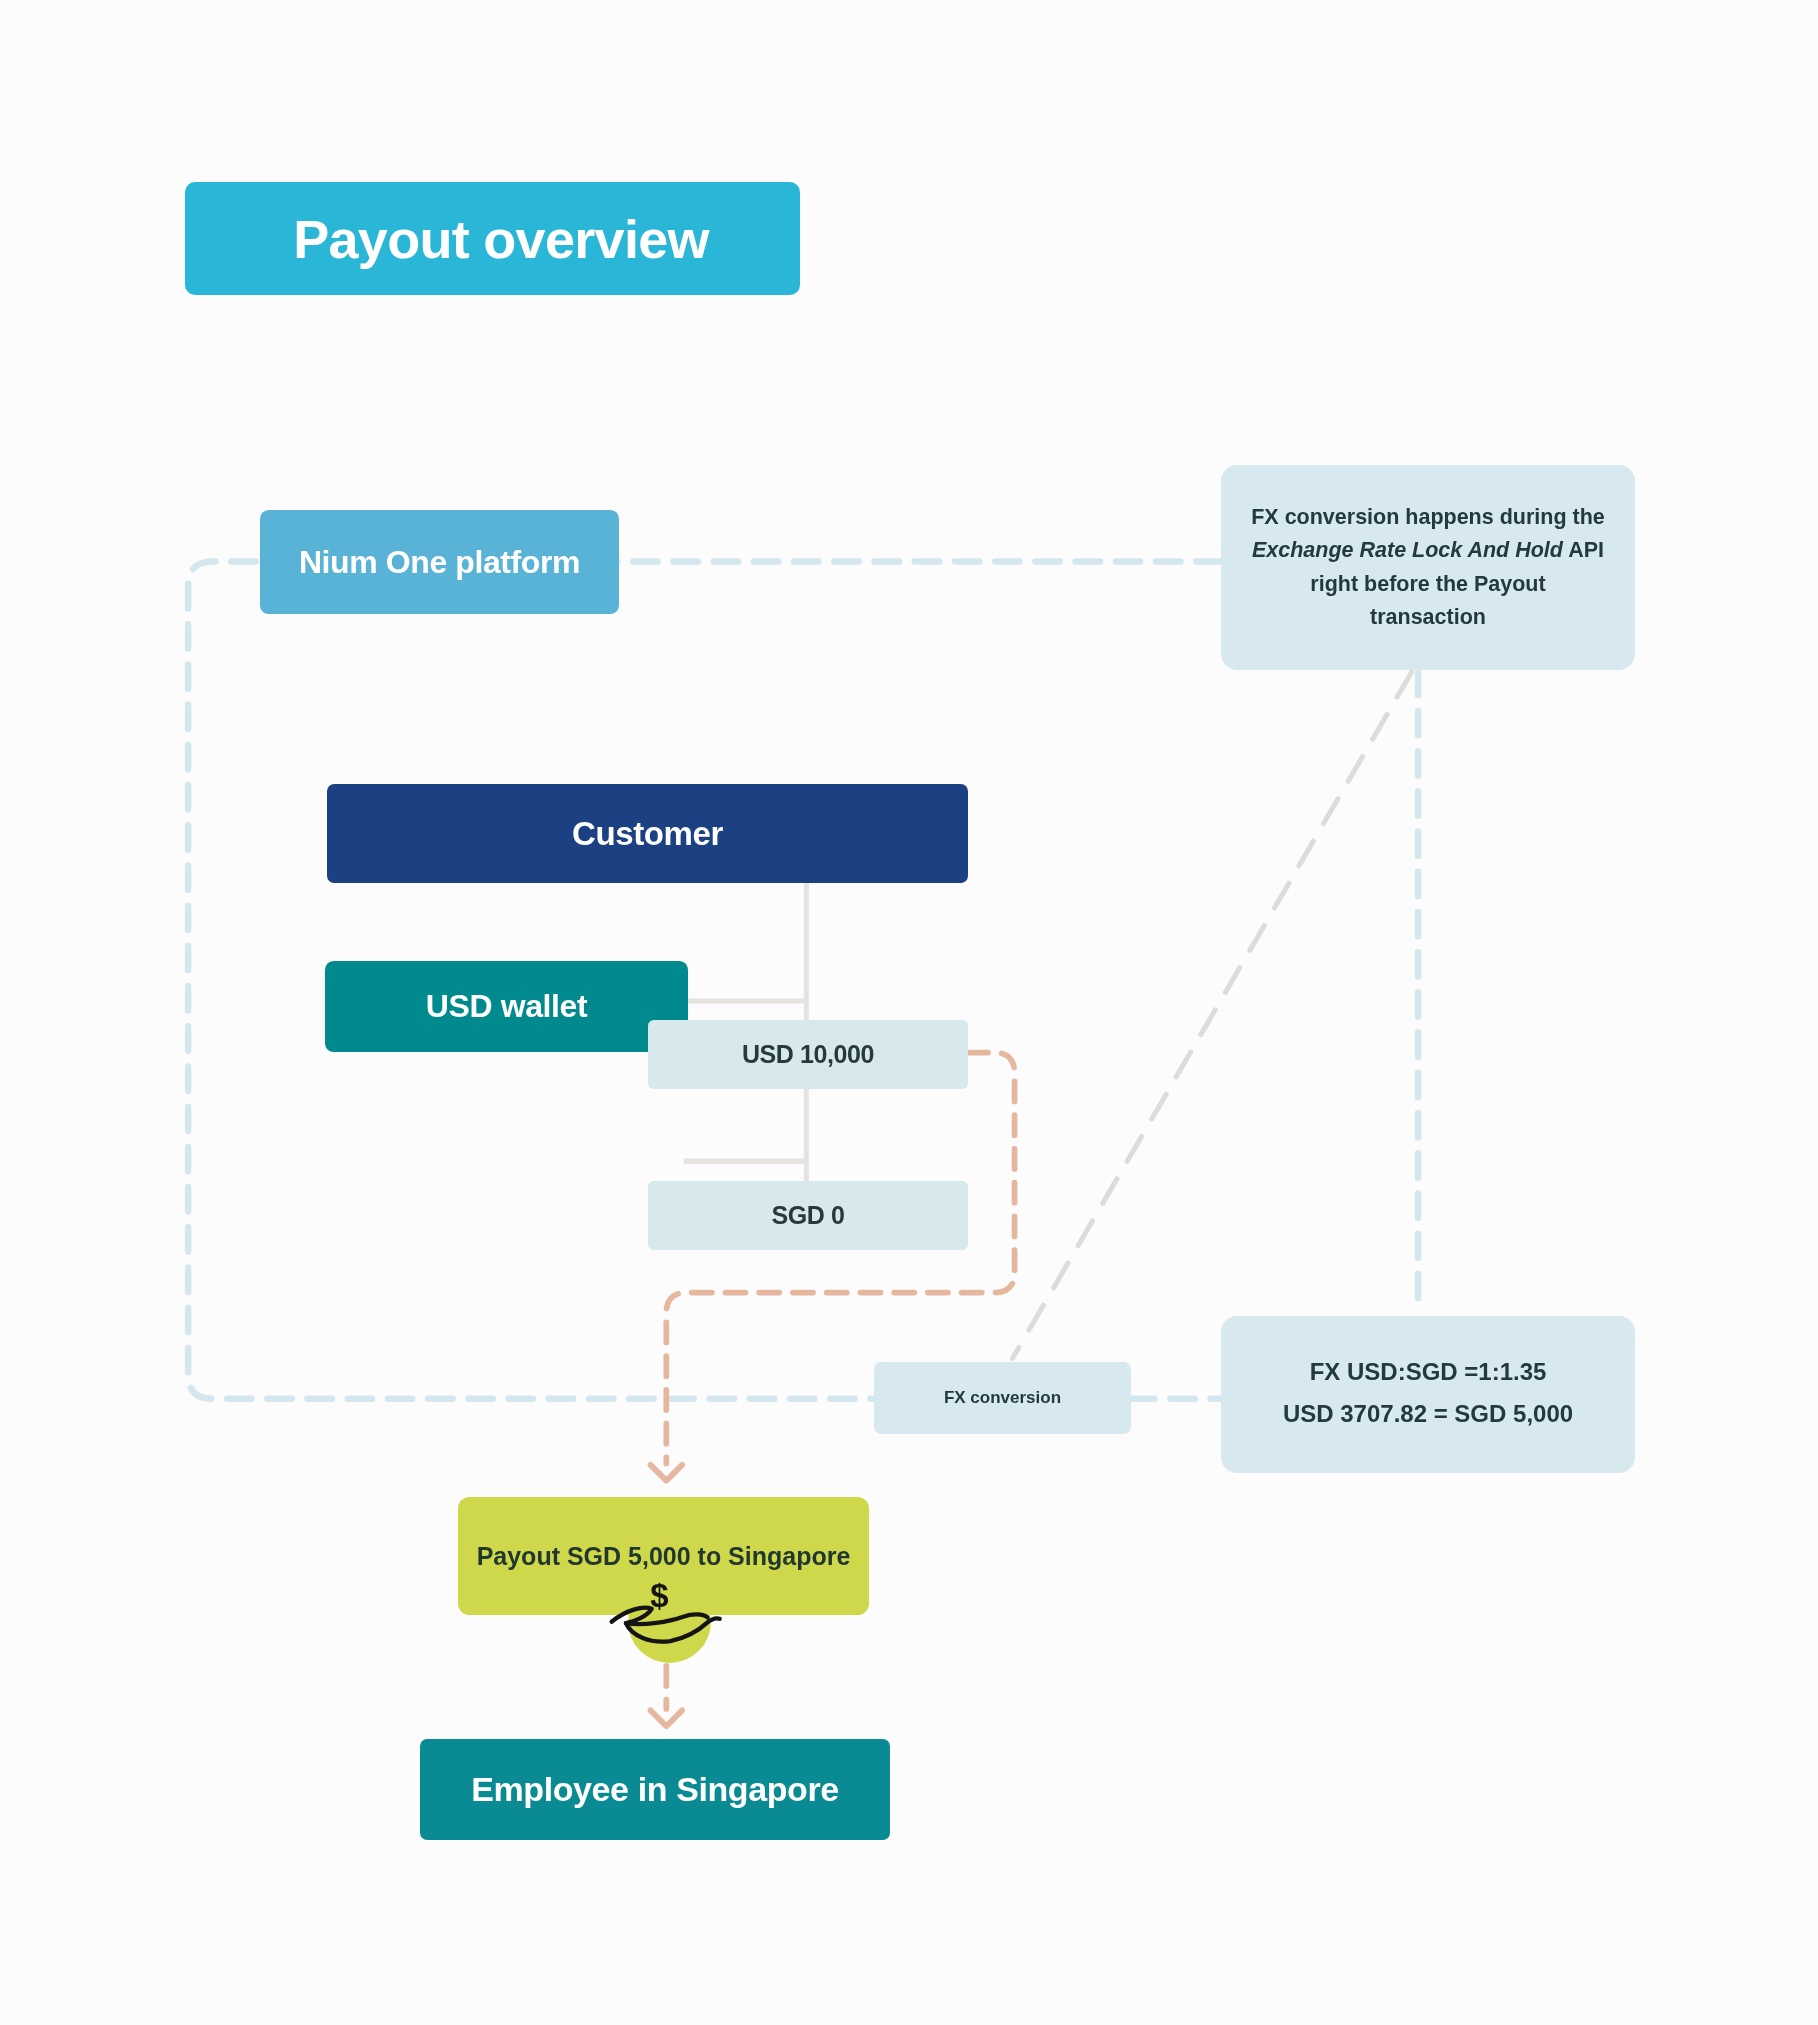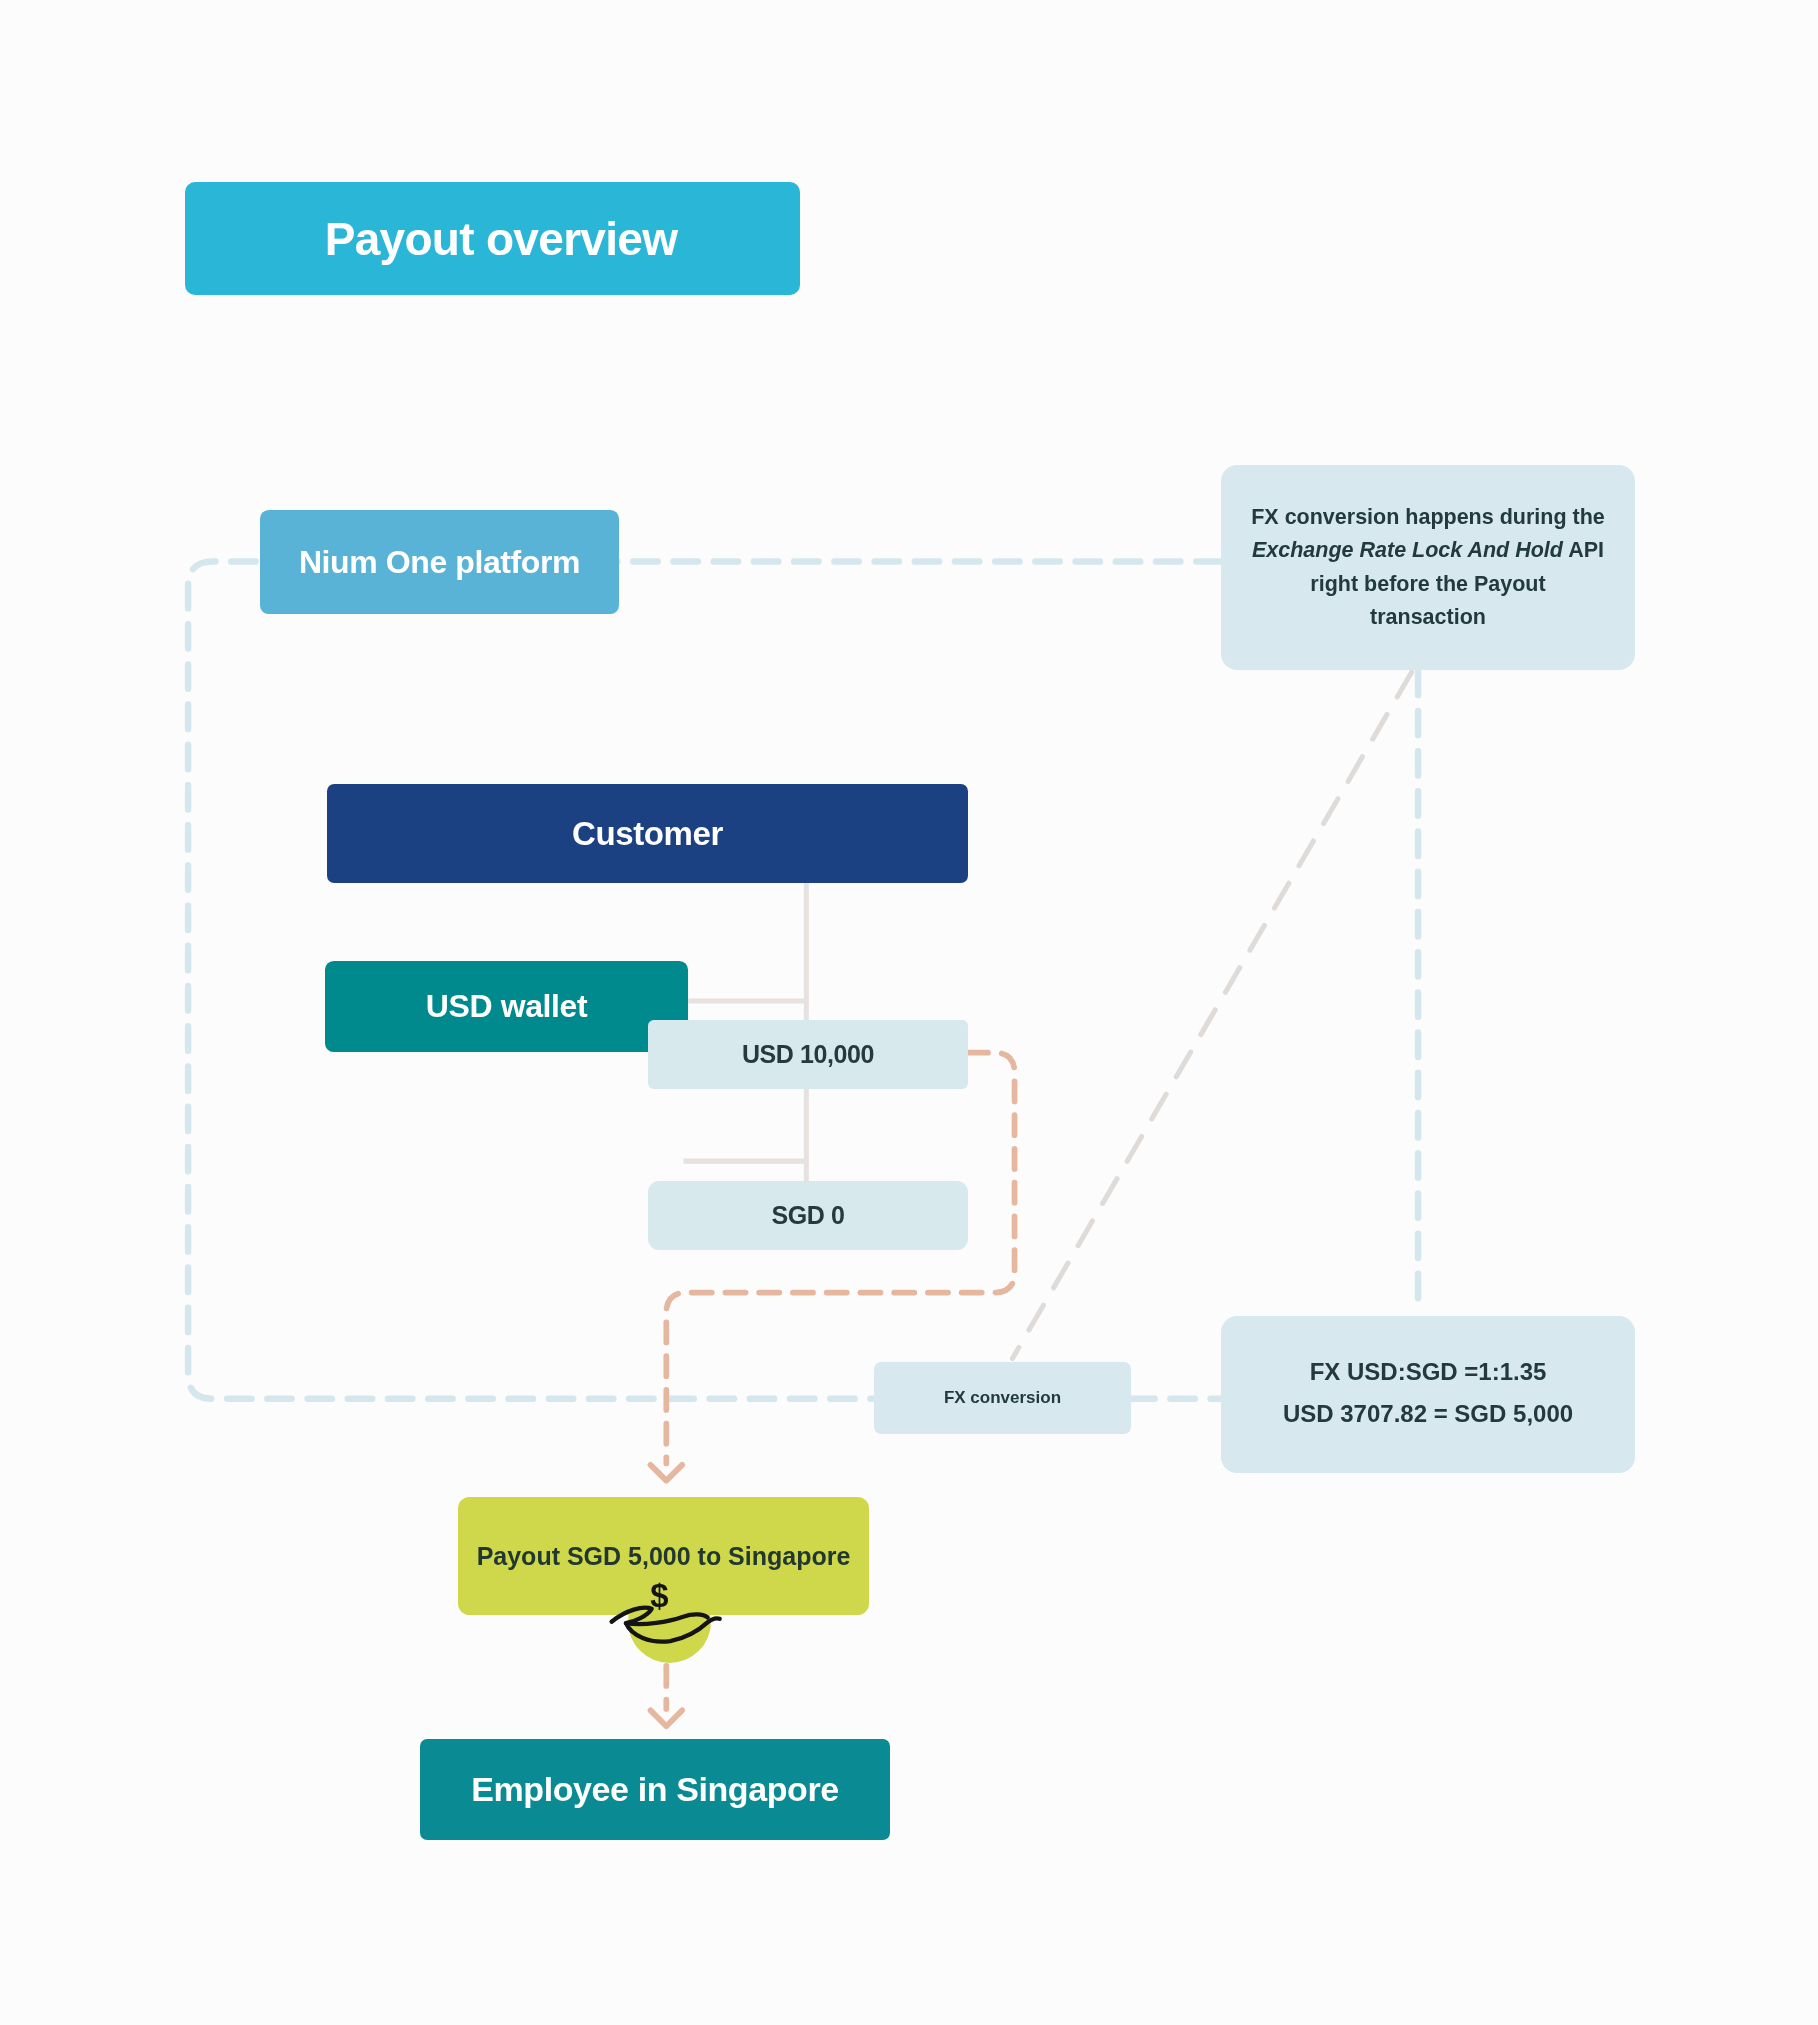--- a/index.html
+++ b/index.html
@@ -2,34 +2,34 @@
 <html style="font-size:11.5px"><head>
 <meta charset="utf-8">
 <style>
   html,body{margin:0;padding:0;}
   body{background:#fcfcfc;font-family:"Liberation Sans","DejaVu Sans",sans-serif;}
   #canvas{position:relative;width:1818px;height:2025px;background:#fcfcfc;overflow:hidden;}
   #wires{position:absolute;left:0;top:0;z-index:1;}
   .node{position:absolute;display:flex;align-items:center;justify-content:center;
         box-sizing:border-box;text-align:center;font-weight:bold;z-index:2;}
   .title{left:185px;top:182px;width:615px;height:113px;background:#2ab6d7;border-radius:10px;
-         color:#ffffff;font-size:46px;letter-spacing:-0.7px;padding-left:17px;}
+         color:#ffffff;font-size:54px;letter-spacing:-0.7px;padding-left:17px;}
   .platform{left:260px;top:510px;width:359px;height:104px;background:#58b3d6;border-radius:8.6px;
          color:#ffffff;font-size:32px;letter-spacing:-0.4px;z-index:3;}
   .note{left:1221px;top:465px;width:414px;height:205px;background:#d7e9ee;border-radius:16px;
         color:#223a3e;font-size:21.5px;line-height:1.55;padding:9px 29px;z-index:3;}
   .customer{left:327px;top:784px;width:641px;height:99px;background:#1c4183;border-radius:7.2px;
         color:#ffffff;font-size:33px;letter-spacing:-0.4px;}
   .wallet{width:363px;background:#008a8e;border-radius:8.6px;color:#ffffff;font-size:32px;letter-spacing:-0.4px;}
   .usd-wallet{left:325px;top:961px;height:91px;align-items:center;}
   .sgd-wallet{left:325px;top:1123px;height:99px;}
   .balance{width:320px;height:69px;background:#d7e9ed;border-radius:5.7px;color:#26393c;
         font-size:25px;letter-spacing:-0.4px;}
   .usd-balance{left:648px;top:1020px;}
-  .sgd-balance{left:648px;top:1181px;border-radius:11px;}
+  .sgd-balance{left:648px;top:1181px;}
   .fx-conversion{left:874px;top:1362px;width:257px;height:72px;background:#d7e9ee;border-radius:7.2px;
         color:#223a3e;font-size:17px;z-index:3;}
   .fx-rate{left:1221px;top:1316px;width:414px;height:157px;background:#d7e9ee;border-radius:16px;
         color:#223a3e;font-size:24px;line-height:1.75;flex-direction:column;padding-bottom:4px;z-index:3;}
   .payout{left:458px;top:1497px;width:411px;height:118px;background:#cfd84b;border-radius:11.5px;
         color:#22382f;font-size:25px;z-index:4;}
   .payout-circle{position:absolute;left:628px;top:1580px;width:83px;height:83px;border-radius:50%;
         background:#cfd84b;z-index:3;}
   .hand-icon{position:absolute;left:603px;top:1573px;z-index:5;}
   .employee{left:420px;top:1739px;width:470px;height:101px;background:#0a8b93;border-radius:7.2px;

